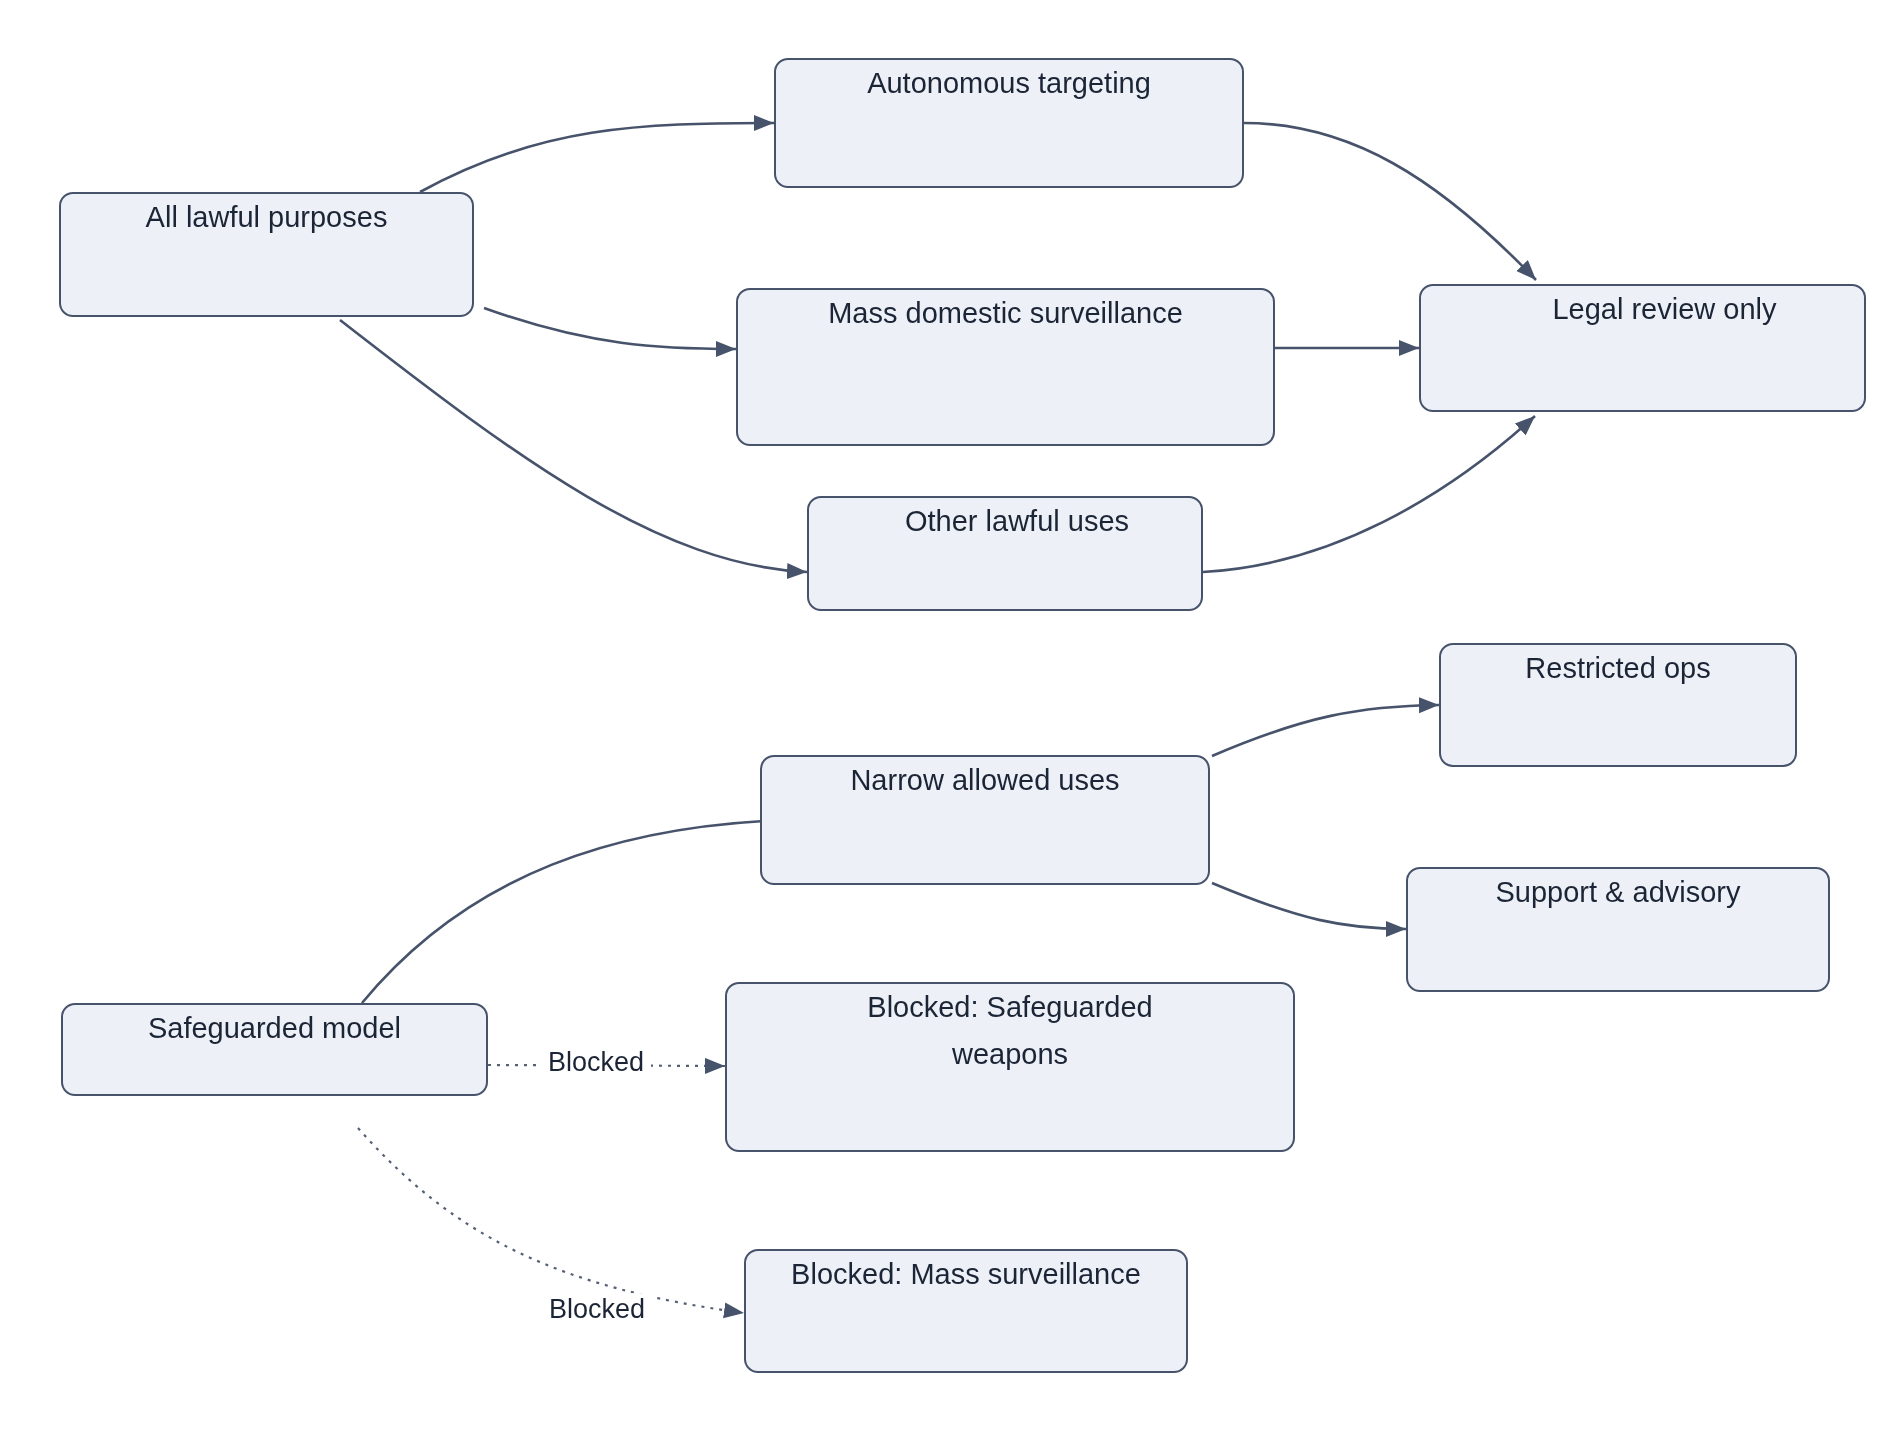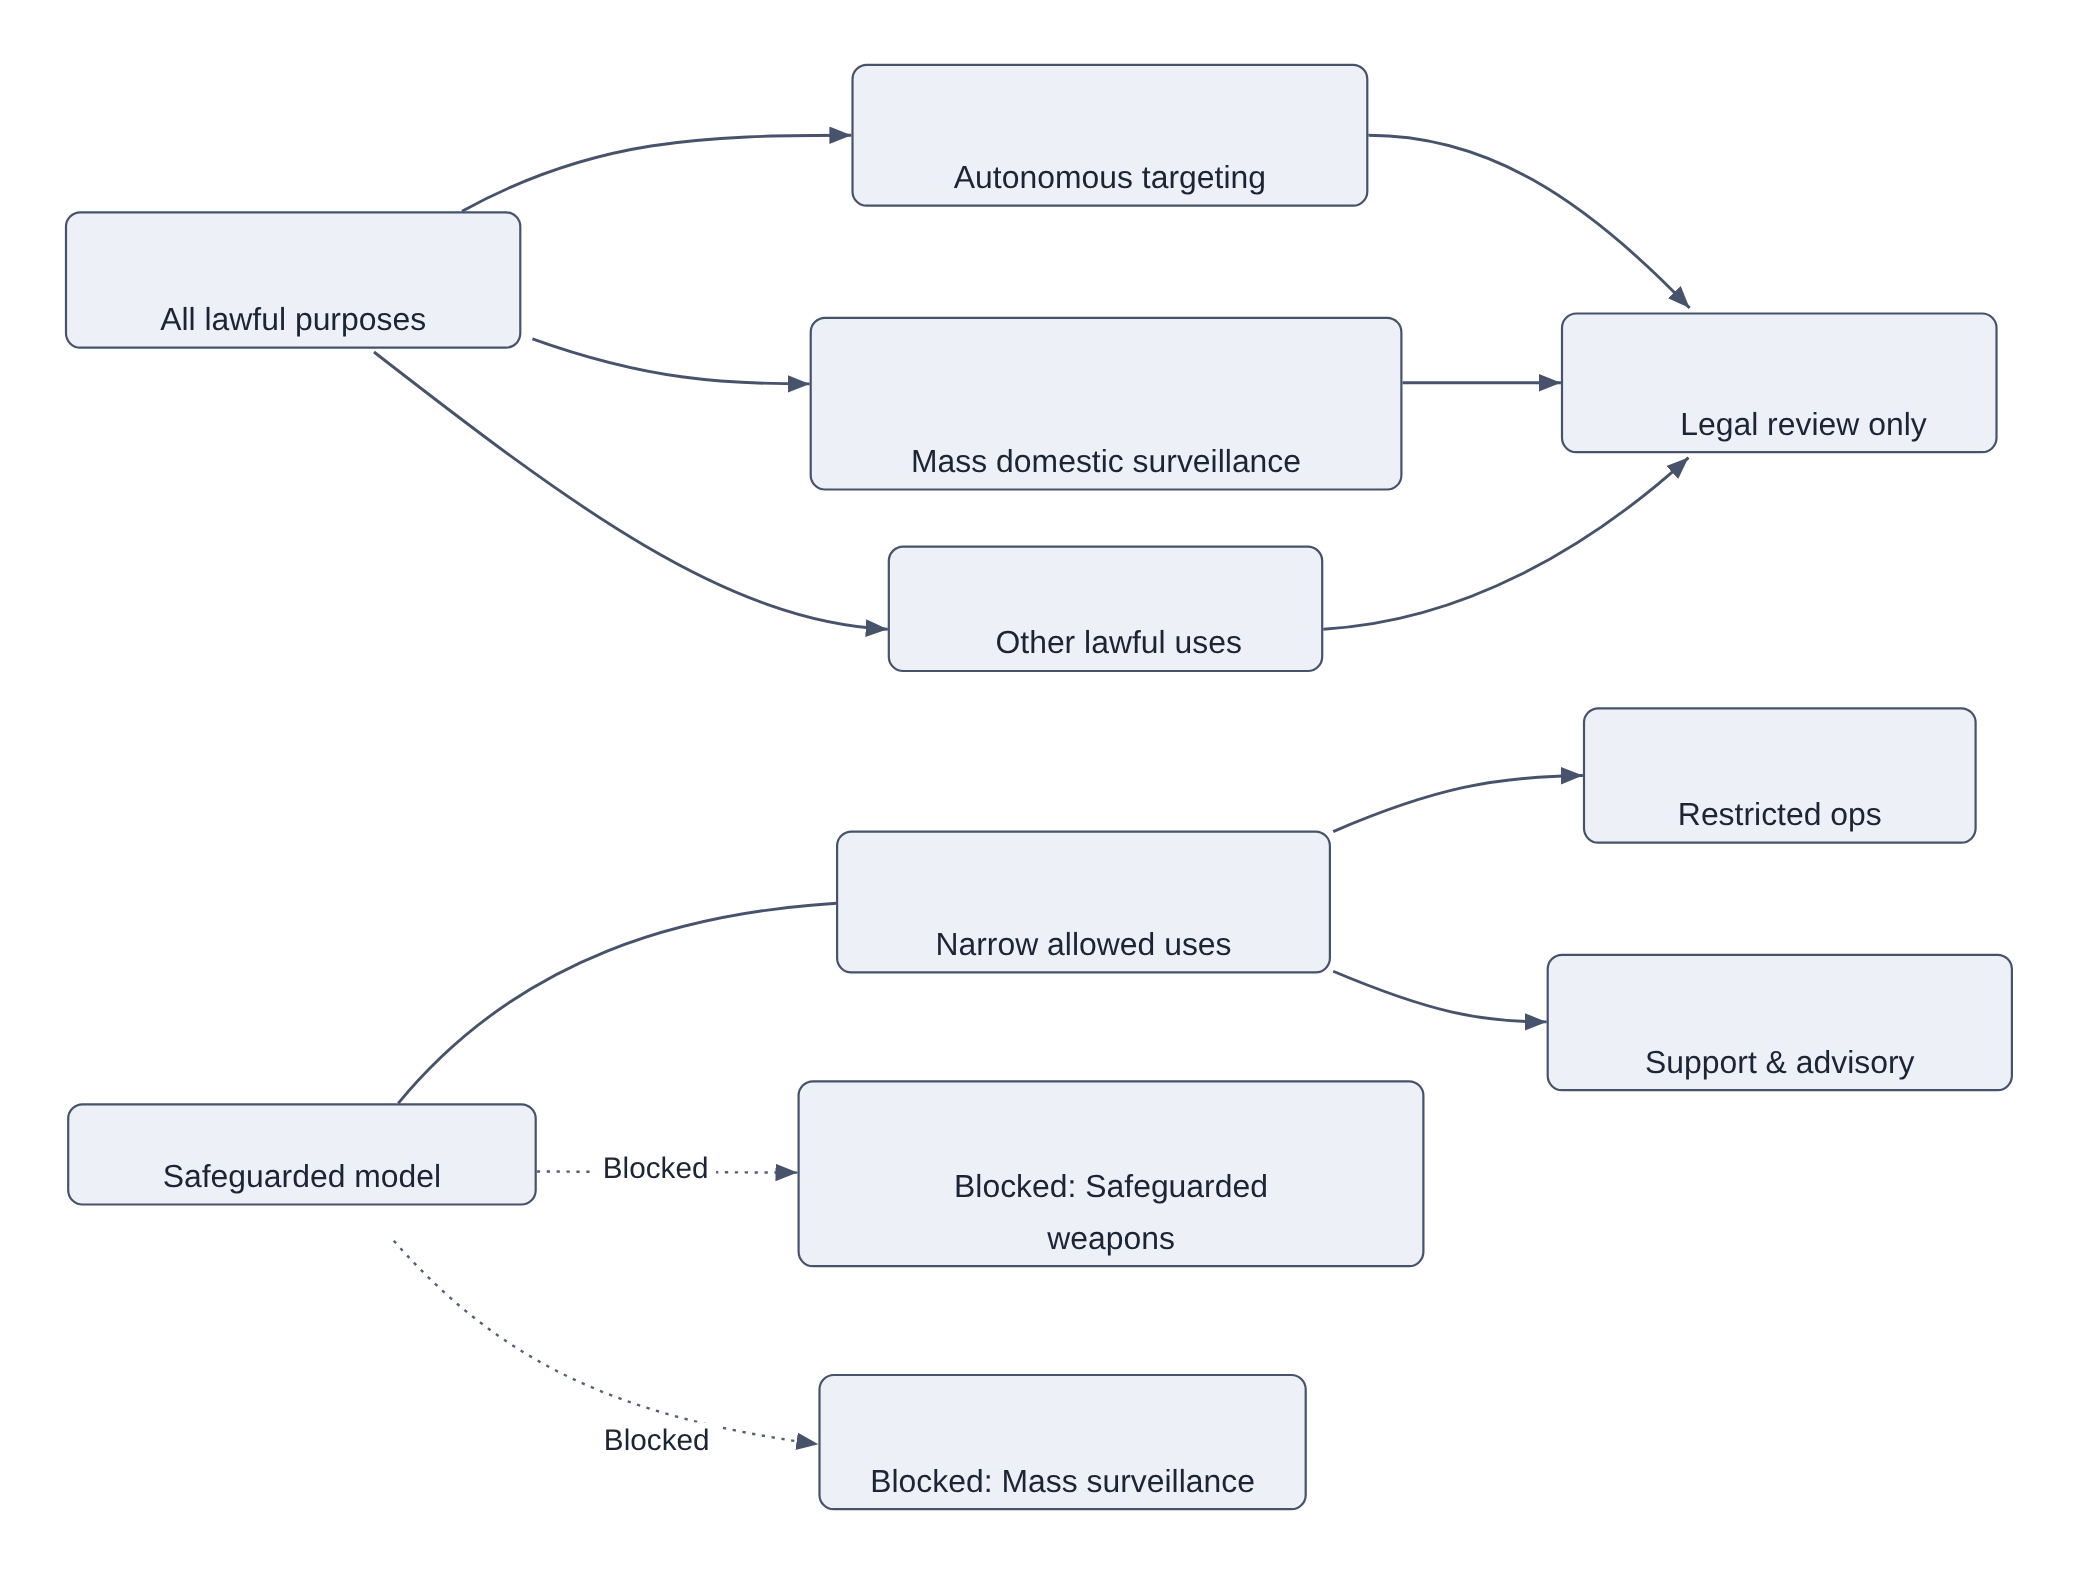--- a/index.html
+++ b/index.html
@@ -24,21 +24,21 @@
   }
   .node {
     position: absolute;
     box-sizing: border-box;
     background: var(--node-fill, #edf0f6);
     border: 2.4px solid var(--node-border, #47536b);
     border-radius: 14px;
     display: flex;
     flex-direction: column;
     align-items: center;
-    justify-content: flex-end;
+    justify-content: flex-start;
     text-align: center;
     color: var(--node-text, #1b2536);
     font-size: 29px;
     line-height: 1.62;
   }
   .node .line {
     display: block;
     white-space: nowrap;
   }
   .edge-label {
@@ -77,21 +77,21 @@
   <div id="nodes-layer">
       <div class="node" style="left: 59px; top: 192px; width: 415px; height: 125px;">
         <span class="line">All lawful purposes</span>
       </div>
       <div class="node" style="left: 774px; top: 58px; width: 470px; height: 130px;">
         <span class="line">Autonomous targeting</span>
       </div>
       <div class="node" style="left: 736px; top: 288px; width: 539px; height: 158px;">
         <span class="line">Mass domestic surveillance</span>
       </div>
-      <div class="node" style="left: 1419px; top: 284px; width: 397px; height: 128px; padding-left: 44px;">
+      <div class="node" style="left: 1419px; top: 284px; width: 447px; height: 128px; padding-left: 44px;">
         <span class="line">Legal review only</span>
       </div>
       <div class="node" style="left: 807px; top: 496px; width: 396px; height: 115px; padding-left: 24px;">
         <span class="line">Other lawful uses</span>
       </div>
       <div class="node" style="left: 1439px; top: 643px; width: 358px; height: 124px;">
         <span class="line">Restricted ops</span>
       </div>
       <div class="node" style="left: 760px; top: 755px; width: 450px; height: 130px;">
         <span class="line">Narrow allowed uses</span>

